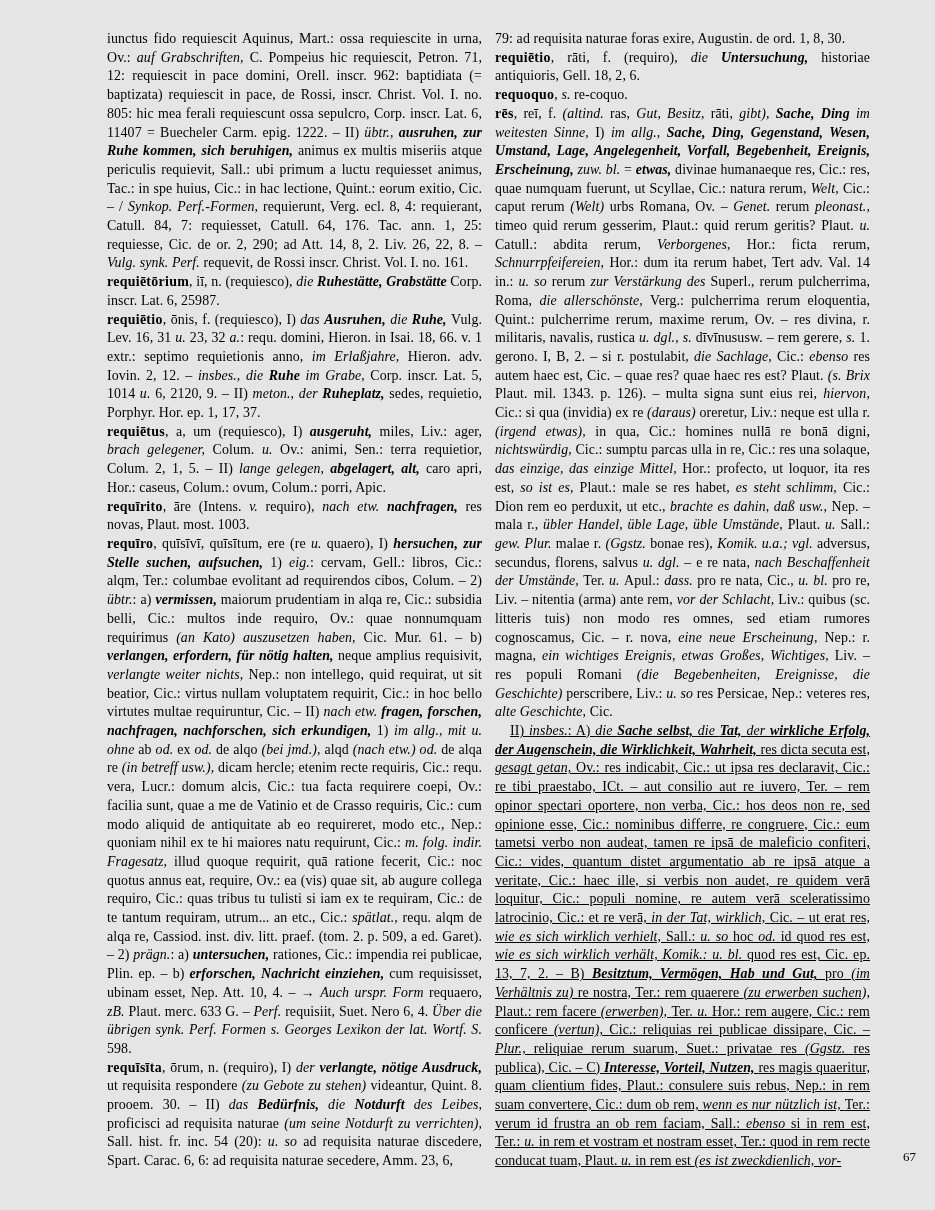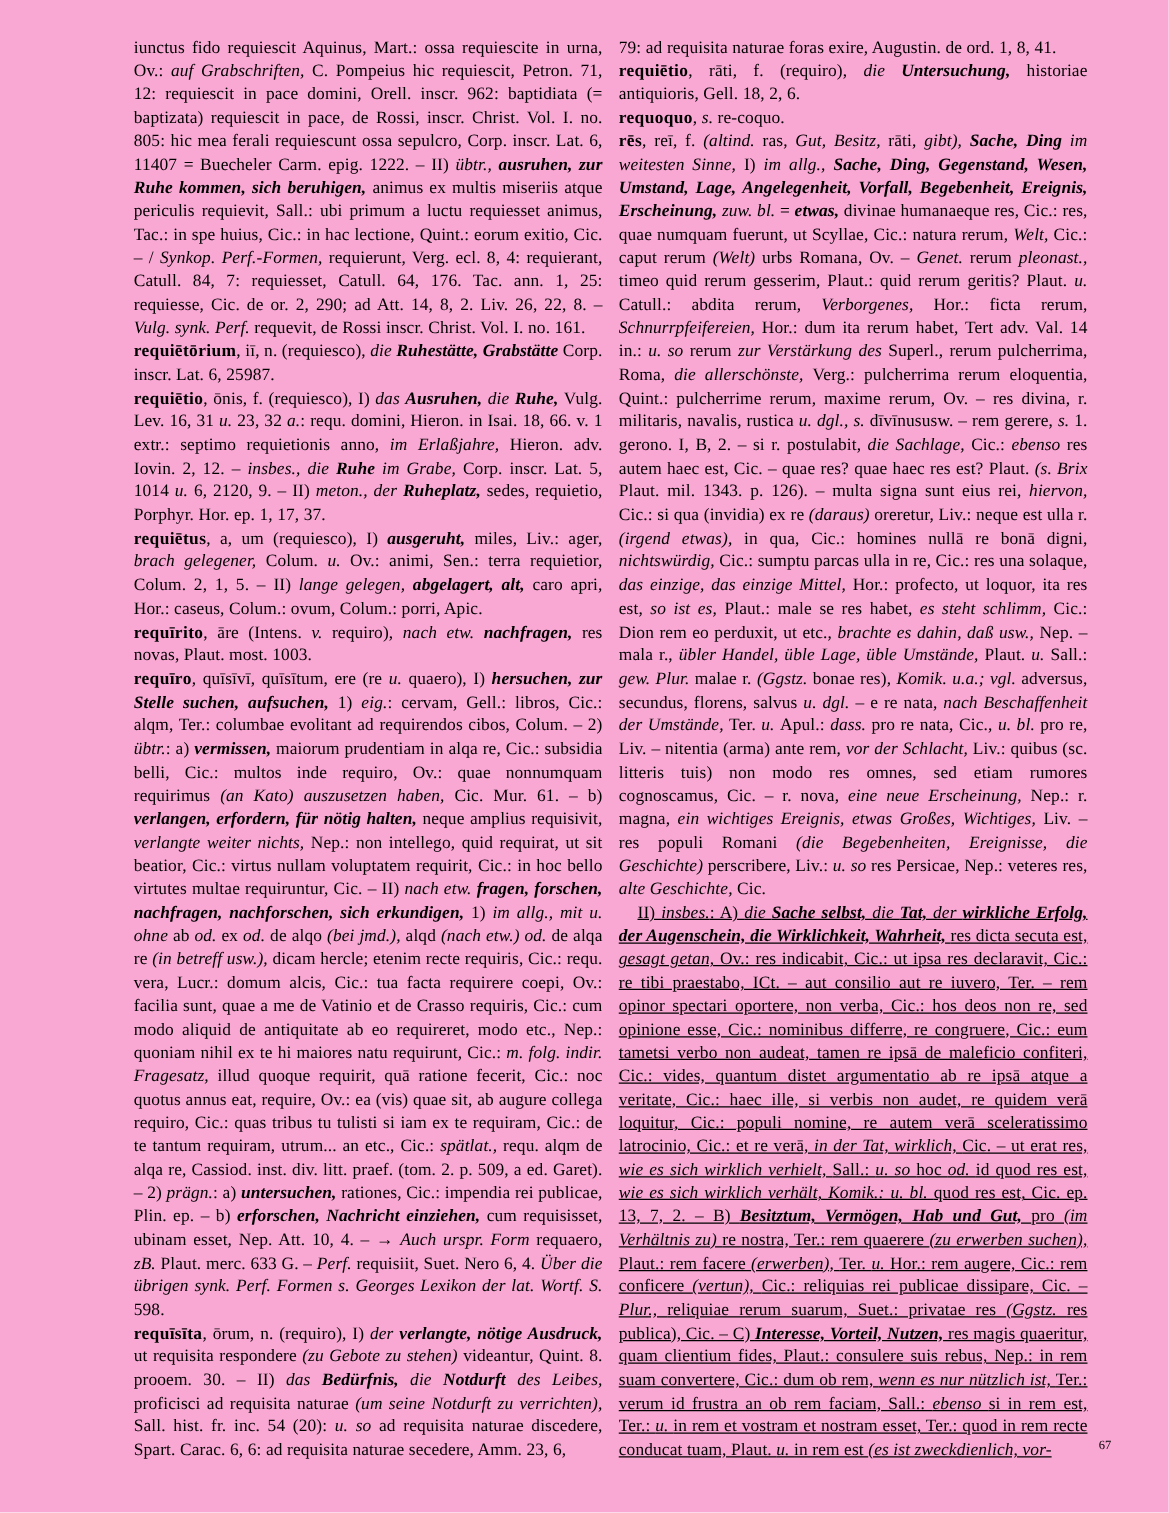--- a/index.html
+++ b/index.html
@@ -1,54 +1,54 @@
 <!DOCTYPE html>
 <html><head>
 <meta charset="utf-8">
 <style>
   html,body{margin:0;padding:0;background:#ffffff;}
   .page{
-    position:relative;width:935px;height:1210px;background:#f9a8d4;color:#000;
+    position:relative;width:935px;height:1210px;background:#e5e5e5;color:#000;
     font-family:"Liberation Serif","DejaVu Serif",serif;overflow:hidden;
   }
   .columns{
     position:absolute;left:107px;top:30px;width:764px;
     display:flex;gap:13px;align-items:flex-start;
   }
   .column{
     width:375px;font-size:13.9px;line-height:18.7px;
     text-align:justify;letter-spacing:0.1px;
   }
   .para{margin:0;padding:0;}
   .para.indent{text-indent:15px;text-decoration:underline;}
   .seg-n{font-style:normal;font-weight:400;}
   .seg-i{font-style:italic;font-weight:400;}
   .seg-b{font-style:normal;font-weight:700;letter-spacing:0.3px;}
   .seg-bi{font-style:italic;font-weight:700;margin-top:14px;}
   .page-number{
-    position:absolute;top:1149px;right:46px;
-    font-size:10px;line-height:16px;
+    position:absolute;top:1149px;right:19px;
+    font-size:13px;line-height:16px;
   }
 </style>
 </head>
 <body>
 
 <div class="page">
   <div class="columns">
     <div class="column">
         <p class="para"><span class="seg-n">iunctus fido requiescit Aquinus, Mart.: ossa requiescite in urna, Ov.: </span><span class="seg-i">auf Grabschriften, </span><span class="seg-n">C. Pompeius hic requiescit, Petron. 71, 12: requiescit in pace domini, Orell. inscr. 962: baptidiata (= baptizata) requiescit in pace, de Rossi, inscr. Christ. Vol. I. no. 805: hic mea ferali requiescunt ossa sepulcro, Corp. inscr. Lat. 6, 11407 = Buecheler Carm. epig. 1222. – II) </span><span class="seg-i">übtr., </span><span class="seg-bi">ausruhen, zur Ruhe kommen, sich beruhigen, </span><span class="seg-n">animus ex multis miseriis atque periculis requievit, Sall.: ubi primum a luctu requiesset animus, Tac.: in spe huius, Cic.: in hac lectione, Quint.: eorum exitio, Cic. – / </span><span class="seg-i">Synkop. Perf.-Formen, </span><span class="seg-n">requierunt, Verg. ecl. 8, 4: requierant, Catull. 84, 7: requiesset, Catull. 64, 176. Tac. ann. 1, 25: requiesse, Cic. de or. 2, 290; ad Att. 14, 8, 2. Liv. 26, 22, 8. – </span><span class="seg-i">Vulg. synk. Perf. </span><span class="seg-n">requevit, de Rossi inscr. Christ. Vol. I. no. 161.</span></p>
         <p class="para"><span class="seg-b">requiētōrium</span><span class="seg-n">, iī, n. (requiesco), </span><span class="seg-i">die </span><span class="seg-bi">Ruhestätte, Grabstätte </span><span class="seg-n">Corp. inscr. Lat. 6, 25987.</span></p>
         <p class="para"><span class="seg-b">requiētio</span><span class="seg-n">, ōnis, f. (requiesco), I) </span><span class="seg-i">das </span><span class="seg-bi">Ausruhen, </span><span class="seg-i">die </span><span class="seg-bi">Ruhe, </span><span class="seg-n">Vulg. Lev. 16, 31 </span><span class="seg-i">u. </span><span class="seg-n">23, 32 </span><span class="seg-i">a.</span><span class="seg-n">: requ. domini, Hieron. in Isai. 18, 66. v. 1 extr.: septimo requietionis anno, </span><span class="seg-i">im Erlaßjahre, </span><span class="seg-n">Hieron. adv. Iovin. 2, 12. – </span><span class="seg-i">insbes., die </span><span class="seg-bi">Ruhe </span><span class="seg-i">im Grabe, </span><span class="seg-n">Corp. inscr. Lat. 5, 1014 </span><span class="seg-i">u. </span><span class="seg-n">6, 2120, 9. – II) </span><span class="seg-i">meton., der </span><span class="seg-bi">Ruheplatz, </span><span class="seg-n">sedes, requietio, Porphyr. Hor. ep. 1, 17, 37.</span></p>
         <p class="para"><span class="seg-b">requiētus</span><span class="seg-n">, a, um (requiesco), I) </span><span class="seg-bi">ausgeruht, </span><span class="seg-n">miles, Liv.: ager, </span><span class="seg-i">brach gelegener, </span><span class="seg-n">Colum. </span><span class="seg-i">u. </span><span class="seg-n">Ov.: animi, Sen.: terra requietior, Colum. 2, 1, 5. – II) </span><span class="seg-i">lange gelegen, </span><span class="seg-bi">abgelagert, alt, </span><span class="seg-n">caro apri, Hor.: caseus, Colum.: ovum, Colum.: porri, Apic.</span></p>
         <p class="para"><span class="seg-b">requīrito</span><span class="seg-n">, āre (Intens. </span><span class="seg-i">v. </span><span class="seg-n">requiro), </span><span class="seg-i">nach etw. </span><span class="seg-bi">nachfragen, </span><span class="seg-n">res novas, Plaut. most. 1003.</span></p>
         <p class="para"><span class="seg-b">requīro</span><span class="seg-n">, quīsīvī, quīsītum, ere (re </span><span class="seg-i">u. </span><span class="seg-n">quaero), I) </span><span class="seg-bi">hersuchen, zur Stelle suchen, aufsuchen, </span><span class="seg-n">1) </span><span class="seg-i">eig.</span><span class="seg-n">: cervam, Gell.: libros, Cic.: alqm, Ter.: columbae evolitant ad requirendos cibos, Colum. – 2) </span><span class="seg-i">übtr.</span><span class="seg-n">: a) </span><span class="seg-bi">vermissen, </span><span class="seg-n">maiorum prudentiam in alqa re, Cic.: subsidia belli, Cic.: multos inde requiro, Ov.: quae nonnumquam requirimus </span><span class="seg-i">(an Kato) auszusetzen haben, </span><span class="seg-n">Cic. Mur. 61. – b) </span><span class="seg-bi">verlangen, erfordern, für nötig halten, </span><span class="seg-n">neque amplius requisivit, </span><span class="seg-i">verlangte weiter nichts, </span><span class="seg-n">Nep.: non intellego, quid requirat, ut sit beatior, Cic.: virtus nullam voluptatem requirit, Cic.: in hoc bello virtutes multae requiruntur, Cic. – II) </span><span class="seg-i">nach etw. </span><span class="seg-bi">fragen, forschen, nachfragen, nachforschen, sich erkundigen, </span><span class="seg-n">1) </span><span class="seg-i">im allg., mit u. ohne </span><span class="seg-n">ab </span><span class="seg-i">od. </span><span class="seg-n">ex </span><span class="seg-i">od. </span><span class="seg-n">de alqo </span><span class="seg-i">(bei jmd.), </span><span class="seg-n">alqd </span><span class="seg-i">(nach etw.) od. </span><span class="seg-n">de alqa re </span><span class="seg-i">(in betreff usw.), </span><span class="seg-n">dicam hercle; etenim recte requiris, Cic.: requ. vera, Lucr.: domum alcis, Cic.: tua facta requirere coepi, Ov.: facilia sunt, quae a me de Vatinio et de Crasso requiris, Cic.: cum modo aliquid de antiquitate ab eo requireret, modo etc., Nep.: quoniam nihil ex te hi maiores natu requirunt, Cic.: </span><span class="seg-i">m. folg. indir. Fragesatz, </span><span class="seg-n">illud quoque requirit, quā ratione fecerit, Cic.: noc quotus annus eat, require, Ov.: ea (vis) quae sit, ab augure collega requiro, Cic.: quas tribus tu tulisti si iam ex te requiram, Cic.: de te tantum requiram, utrum... an etc., Cic.: </span><span class="seg-i">spätlat., </span><span class="seg-n">requ. alqm de alqa re, Cassiod. inst. div. litt. praef. (tom. 2. p. 509, a ed. Garet). – 2) </span><span class="seg-i">prägn.</span><span class="seg-n">: a) </span><span class="seg-bi">untersuchen, </span><span class="seg-n">rationes, Cic.: impendia rei publicae, Plin. ep. – b) </span><span class="seg-bi">erforschen, Nachricht einziehen, </span><span class="seg-n">cum requisisset, ubinam esset, Nep. Att. 10, 4. – → </span><span class="seg-i">Auch urspr. Form </span><span class="seg-n">requaero, </span><span class="seg-i">zB. </span><span class="seg-n">Plaut. merc. 633 G. – </span><span class="seg-i">Perf. </span><span class="seg-n">requisiit, Suet. Nero 6, 4. </span><span class="seg-i">Über die übrigen synk. Perf. Formen s. Georges Lexikon der lat. Wortf. S. </span><span class="seg-n">598.</span></p>
         <p class="para"><span class="seg-b">requīsīta</span><span class="seg-n">, ōrum, n. (requiro), I) </span><span class="seg-i">der </span><span class="seg-bi">verlangte, nötige Ausdruck, </span><span class="seg-n">ut requisita respondere </span><span class="seg-i">(zu Gebote zu stehen) </span><span class="seg-n">videantur, Quint. 8. prooem. 30. – II) </span><span class="seg-i">das </span><span class="seg-bi">Bedürfnis, </span><span class="seg-i">die </span><span class="seg-bi">Notdurft </span><span class="seg-i">des Leibes, </span><span class="seg-n">proficisci ad requisita naturae </span><span class="seg-i">(um seine Notdurft zu verrichten), </span><span class="seg-n">Sall. hist. fr. inc. 54 (20): </span><span class="seg-i">u. so </span><span class="seg-n">ad requisita naturae discedere, Spart. Carac. 6, 6: ad requisita naturae secedere, Amm. 23, 6,</span></p>
       </div>
     <div class="column">
-        <p class="para"><span class="seg-n">79: ad requisita naturae foras exire, Augustin. de ord. 1, 8, 41.</span></p>
+        <p class="para"><span class="seg-n">79: ad requisita naturae foras exire, Augustin. de ord. 1, 8, 30.</span></p>
         <p class="para"><span class="seg-b">requiētio</span><span class="seg-n">, rāti, f. (requiro), </span><span class="seg-i">die </span><span class="seg-bi">Untersuchung, </span><span class="seg-n">historiae antiquioris, Gell. 18, 2, 6.</span></p>
         <p class="para"><span class="seg-b">requoquo</span><span class="seg-n">, </span><span class="seg-i">s. </span><span class="seg-n">re-coquo.</span></p>
         <p class="para"><span class="seg-b">rēs</span><span class="seg-n">, reī, f. </span><span class="seg-i">(altind. </span><span class="seg-n">ras, </span><span class="seg-i">Gut, Besitz, </span><span class="seg-n">rāti, </span><span class="seg-i">gibt), </span><span class="seg-bi">Sache, Ding </span><span class="seg-i">im weitesten Sinne, </span><span class="seg-n">I) </span><span class="seg-i">im allg., </span><span class="seg-bi">Sache, Ding, Gegenstand, Wesen, Umstand, Lage, Angelegenheit, Vorfall, Begebenheit, Ereignis, Erscheinung, </span><span class="seg-i">zuw. bl. </span><span class="seg-n">= </span><span class="seg-bi">etwas, </span><span class="seg-n">divinae humanaeque res, Cic.: res, quae numquam fuerunt, ut Scyllae, Cic.: natura rerum, </span><span class="seg-i">Welt, </span><span class="seg-n">Cic.: caput rerum </span><span class="seg-i">(Welt) </span><span class="seg-n">urbs Romana, Ov. – </span><span class="seg-i">Genet. </span><span class="seg-n">rerum </span><span class="seg-i">pleonast., </span><span class="seg-n">timeo quid rerum gesserim, Plaut.: quid rerum geritis? Plaut. </span><span class="seg-i">u. </span><span class="seg-n">Catull.: abdita rerum, </span><span class="seg-i">Verborgenes, </span><span class="seg-n">Hor.: ficta rerum, </span><span class="seg-i">Schnurrpfeifereien, </span><span class="seg-n">Hor.: dum ita rerum habet, Tert adv. Val. 14 in.: </span><span class="seg-i">u. so </span><span class="seg-n">rerum </span><span class="seg-i">zur Verstärkung des </span><span class="seg-n">Superl., rerum pulcherrima, Roma, </span><span class="seg-i">die allerschönste, </span><span class="seg-n">Verg.: pulcherrima rerum eloquentia, Quint.: pulcherrime rerum, maxime rerum, Ov. – res divina, r. militaris, navalis, rustica </span><span class="seg-i">u. dgl., s. </span><span class="seg-n">dīvīnususw. – rem gerere, </span><span class="seg-i">s. </span><span class="seg-n">1. gerono. I, B, 2. – si r. postulabit, </span><span class="seg-i">die Sachlage, </span><span class="seg-n">Cic.: </span><span class="seg-i">ebenso </span><span class="seg-n">res autem haec est, Cic. – quae res? quae haec res est? Plaut. </span><span class="seg-i">(s. Brix </span><span class="seg-n">Plaut. mil. 1343. p. 126). – multa signa sunt eius rei, </span><span class="seg-i">hiervon, </span><span class="seg-n">Cic.: si qua (invidia) ex re </span><span class="seg-i">(daraus) </span><span class="seg-n">oreretur, Liv.: neque est ulla r. </span><span class="seg-i">(irgend etwas), </span><span class="seg-n">in qua, Cic.: homines nullā re bonā digni, </span><span class="seg-i">nichtswürdig, </span><span class="seg-n">Cic.: sumptu parcas ulla in re, Cic.: res una solaque, </span><span class="seg-i">das einzige, das einzige Mittel, </span><span class="seg-n">Hor.: profecto, ut loquor, ita res est, </span><span class="seg-i">so ist es, </span><span class="seg-n">Plaut.: male se res habet, </span><span class="seg-i">es steht schlimm, </span><span class="seg-n">Cic.: Dion rem eo perduxit, ut etc., </span><span class="seg-i">brachte es dahin, daß usw., </span><span class="seg-n">Nep. – mala r., </span><span class="seg-i">übler Handel, üble Lage, üble Umstände, </span><span class="seg-n">Plaut. </span><span class="seg-i">u. </span><span class="seg-n">Sall.: </span><span class="seg-i">gew. Plur. </span><span class="seg-n">malae r. </span><span class="seg-i">(Ggstz. </span><span class="seg-n">bonae res), </span><span class="seg-i">Komik. u.a.; vgl. </span><span class="seg-n">adversus, secundus, florens, salvus </span><span class="seg-i">u. dgl. </span><span class="seg-n">– e re nata, </span><span class="seg-i">nach Beschaffenheit der Umstände, </span><span class="seg-n">Ter. </span><span class="seg-i">u. </span><span class="seg-n">Apul.: </span><span class="seg-i">dass. </span><span class="seg-n">pro re nata, Cic., </span><span class="seg-i">u. bl. </span><span class="seg-n">pro re, Liv. – nitentia (arma) ante rem, </span><span class="seg-i">vor der Schlacht, </span><span class="seg-n">Liv.: quibus (sc. litteris tuis) non modo res omnes, sed etiam rumores cognoscamus, Cic. – r. nova, </span><span class="seg-i">eine neue Erscheinung, </span><span class="seg-n">Nep.: r. magna, </span><span class="seg-i">ein wichtiges Ereignis, etwas Großes, Wichtiges, </span><span class="seg-n">Liv. – res populi Romani </span><span class="seg-i">(die Begebenheiten, Ereignisse, die Geschichte) </span><span class="seg-n">perscribere, Liv.: </span><span class="seg-i">u. so </span><span class="seg-n">res Persicae, Nep.: veteres res, </span><span class="seg-i">alte Geschichte, </span><span class="seg-n">Cic.</span></p>
         <p class="para indent"><span class="seg-n">II) </span><span class="seg-i">insbes.</span><span class="seg-n">: A) </span><span class="seg-i">die </span><span class="seg-bi">Sache selbst, </span><span class="seg-i">die </span><span class="seg-bi">Tat, </span><span class="seg-i">der </span><span class="seg-bi">wirkliche Erfolg, der Augenschein, die Wirklichkeit, Wahrheit, </span><span class="seg-n">res dicta secuta est, </span><span class="seg-i">gesagt getan, </span><span class="seg-n">Ov.: res indicabit, Cic.: ut ipsa res declaravit, Cic.: re tibi praestabo, ICt. – aut consilio aut re iuvero, Ter. – rem opinor spectari oportere, non verba, Cic.: hos deos non re, sed opinione esse, Cic.: nominibus differre, re congruere, Cic.: eum tametsi verbo non audeat, tamen re ipsā de maleficio confiteri, Cic.: vides, quantum distet argumentatio ab re ipsā atque a veritate, Cic.: haec ille, si verbis non audet, re quidem verā loquitur, Cic.: populi nomine, re autem verā sceleratissimo latrocinio, Cic.: et re verā, </span><span class="seg-i">in der Tat, wirklich, </span><span class="seg-n">Cic. – ut erat res, </span><span class="seg-i">wie es sich wirklich verhielt, </span><span class="seg-n">Sall.: </span><span class="seg-i">u. so </span><span class="seg-n">hoc </span><span class="seg-i">od. </span><span class="seg-n">id quod res est, </span><span class="seg-i">wie es sich wirklich verhält, Komik.: u. bl. </span><span class="seg-n">quod res est, Cic. ep. 13, 7, 2. – B) </span><span class="seg-bi">Besitztum, Vermögen, Hab und Gut, </span><span class="seg-n">pro </span><span class="seg-i">(im Verhältnis zu) </span><span class="seg-n">re nostra, Ter.: rem quaerere </span><span class="seg-i">(zu erwerben suchen), </span><span class="seg-n">Plaut.: rem facere </span><span class="seg-i">(erwerben), </span><span class="seg-n">Ter. </span><span class="seg-i">u. </span><span class="seg-n">Hor.: rem augere, Cic.: rem conficere </span><span class="seg-i">(vertun), </span><span class="seg-n">Cic.: reliquias rei publicae dissipare, Cic. – </span><span class="seg-i">Plur., </span><span class="seg-n">reliquiae rerum suarum, Suet.: privatae res </span><span class="seg-i">(Ggstz. </span><span class="seg-n">res publica), Cic. – C) </span><span class="seg-bi">Interesse, Vorteil, Nutzen, </span><span class="seg-n">res magis quaeritur, quam clientium fides, Plaut.: consulere suis rebus, Nep.: in rem suam convertere, Cic.: dum ob rem, </span><span class="seg-i">wenn es nur nützlich ist, </span><span class="seg-n">Ter.: verum id frustra an ob rem faciam, Sall.: </span><span class="seg-i">ebenso </span><span class="seg-n">si in rem est, Ter.: </span><span class="seg-i">u. </span><span class="seg-n">in rem et vostram et nostram esset, Ter.: quod in rem recte conducat tuam, Plaut. </span><span class="seg-i">u. </span><span class="seg-n">in rem est </span><span class="seg-i">(es ist zweckdienlich, vor-</span></p>
       </div>
   </div>
   <div class="page-number">67</div>
 </div>
 
 </body></html>

